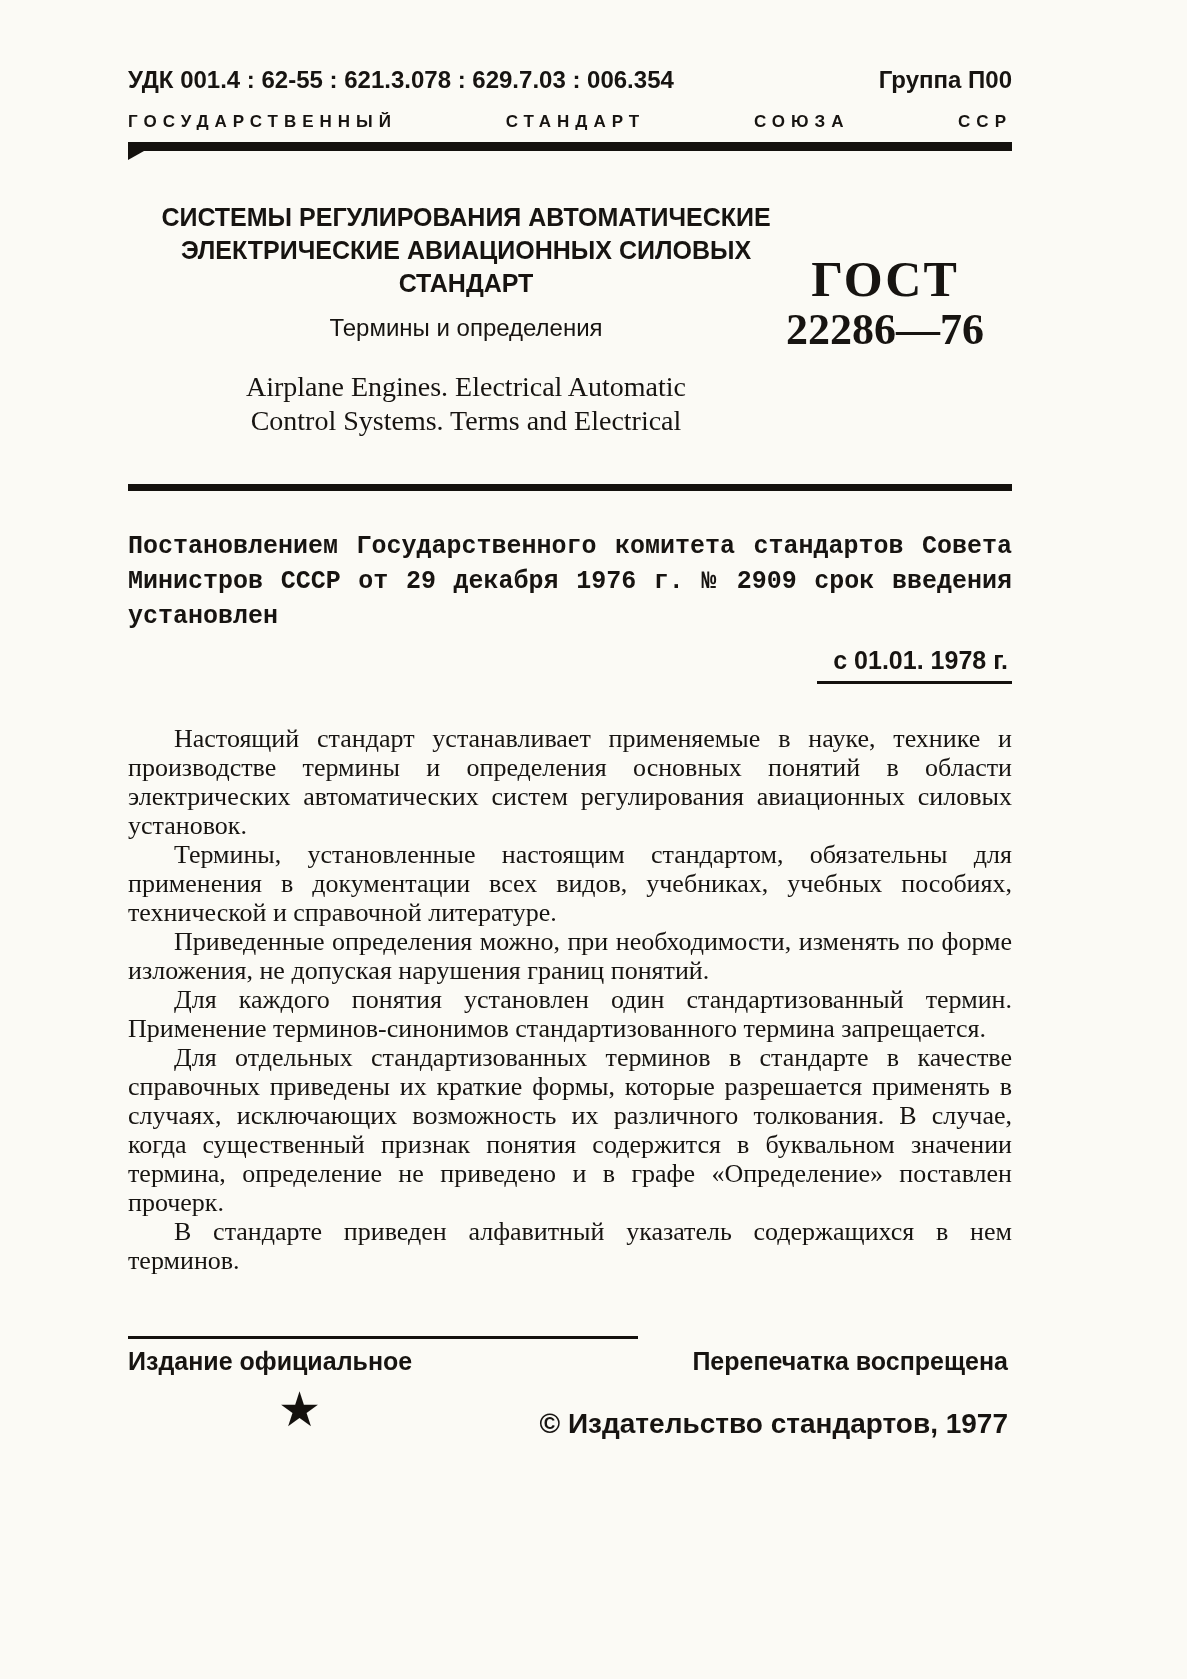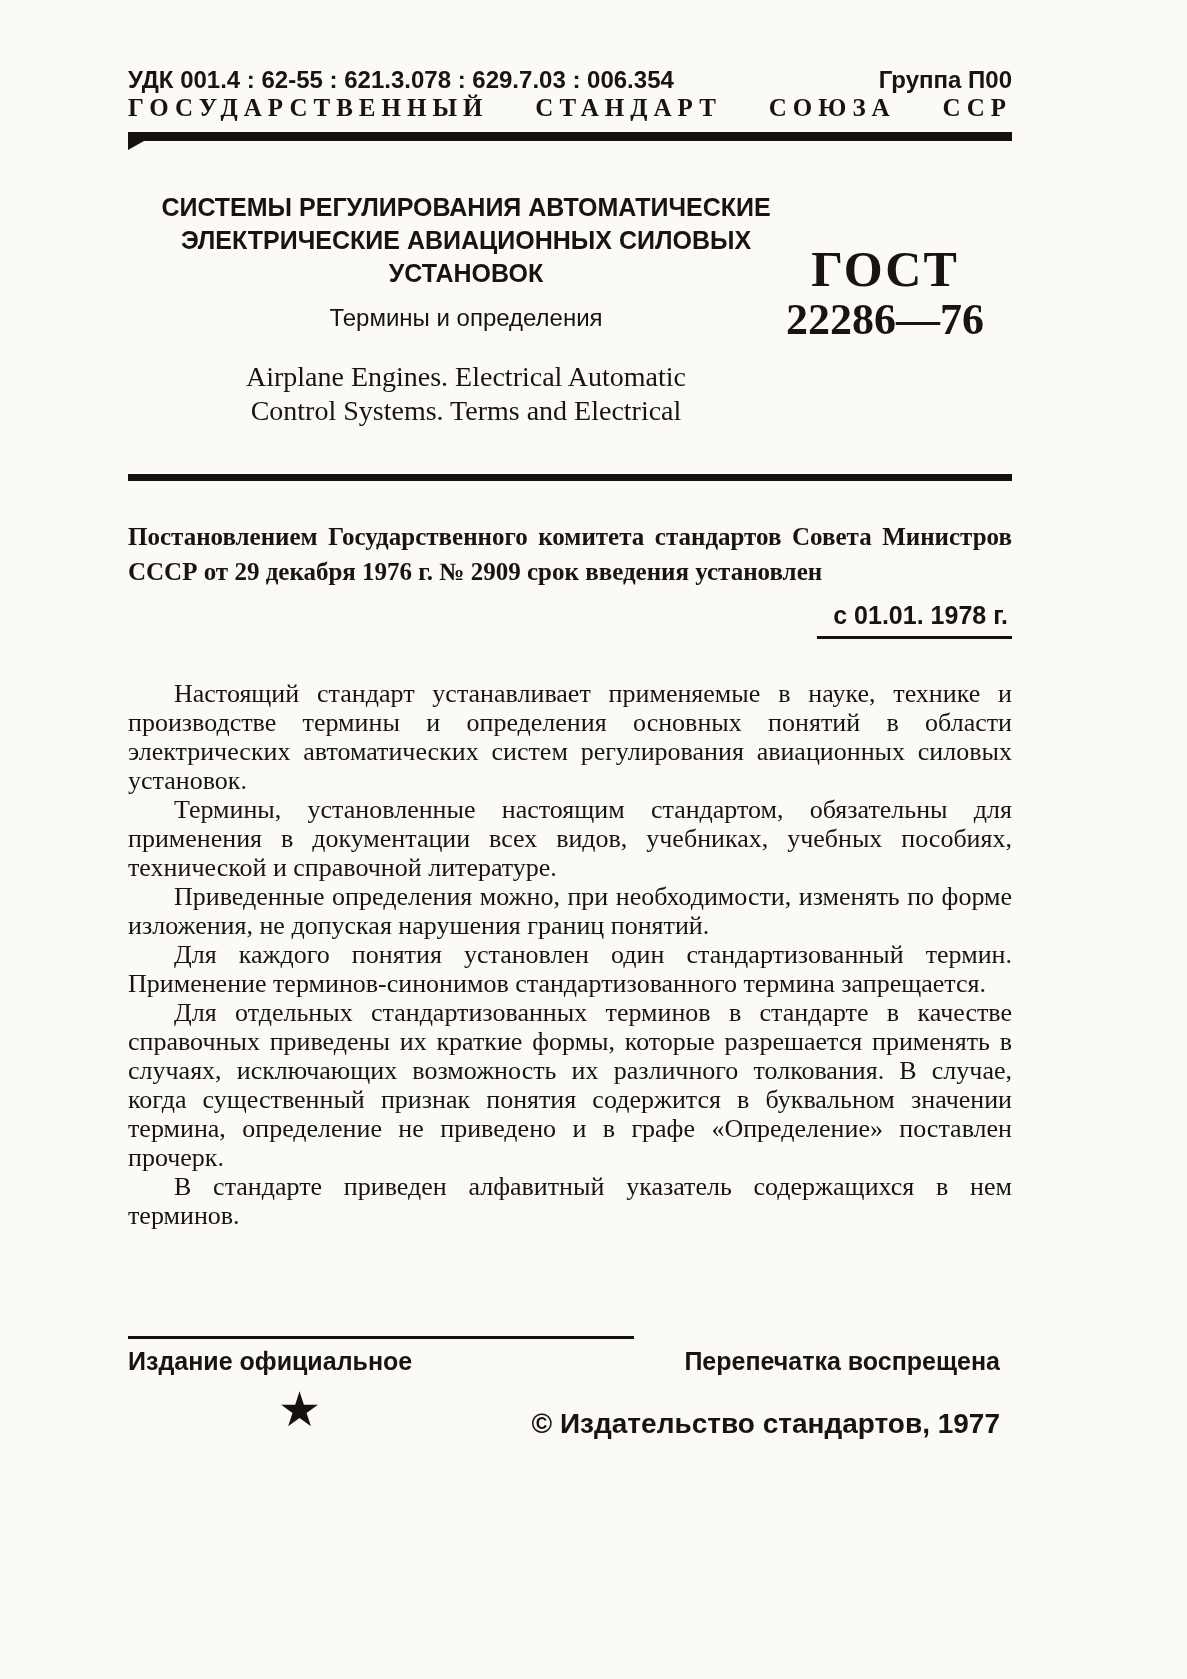--- a/index.html
+++ b/index.html
@@ -13,21 +13,22 @@
     color:#171411;
     overflow:hidden;
   }
 
   
   .meta-row { display:flex; justify-content:space-between; align-items:flex-start;
               font-family:"Liberation Sans",sans-serif; font-weight:bold; font-size:24px; }
 
   
   .std-header {
-    font-family:Liberation Serif, serif; font-weight:bold; font-size:25px;
+    margin-top:18px;
+    font-family:Liberation Sans, sans-serif; font-weight:bold; font-size:17px;
     letter-spacing:6px; white-space:nowrap;
     text-align:justify; text-align-last:justify;
   }
   .header-bar {
     position:relative; margin-top:10px; height:9px; background:#14110e;
   }
   .header-bar::after {
     content:""; position:absolute; left:0; top:9px;
     border-left:16px solid #14110e; border-bottom:9px solid transparent;
   }
@@ -42,34 +43,34 @@
   .english  { margin-top:28px; font-family:"Liberation Serif",serif;
               font-size:28px; line-height:34px; }
   .gost-block { margin-left:auto; margin-right:28px; text-align:center;
                 padding-top:52px; font-family:"Liberation Serif",serif; font-weight:bold; }
   .gost-label { font-size:50px; line-height:52px; letter-spacing:2px; }
   .gost-num   { font-size:44px; line-height:50px; }
 
   .mid-rule { margin-top:46px; height:7px; background:#14110e; }
 
   
-  .decree { margin-top:38px; font-family:Liberation Serif, serif;
+  .decree { margin-top:38px; font-family:Liberation Mono, monospace;
             font-weight:bold; font-size:25px; line-height:35px; text-align:justify; }
   .decree-date-row { text-align:right; margin-top:12px; }
   .decree-date { display:inline-block; font-family:"Liberation Sans",sans-serif;
                  font-weight:bold; font-size:25px;
                  border-bottom:3px solid #14110e; padding:0 4px 6px 16px; }
 
   
   .body-text { margin-top:40px; font-family:"Liberation Serif",serif;
                font-size:26px; line-height:29px; text-align:justify; }
   .body-text p { margin:0; text-indent:46px; }
 
   
-  .footer { position:absolute; left:128px; right:187px; top:1336px; }
+  .footer { position:absolute; left:128px; right:179px; top:1336px; }
   .footer-rule { width:58%; height:3px; background:#14110e; margin-bottom:8px; }
   .footer-row { display:flex; justify-content:space-between;
                 font-family:"Liberation Sans",sans-serif; font-weight:bold; font-size:25px; }
   .footer-bottom { display:flex; justify-content:space-between; align-items:flex-start;
                    margin-top:10px; }
   .star { margin-left:150px; font-size:48px; line-height:48px; color:#14110e; }
   .copyright { margin-top:22px; font-family:"Liberation Sans",sans-serif;
                font-weight:bold; font-size:28px; }
 </style>
 </head>
@@ -82,21 +83,21 @@
     <span>Группа П00</span>
   </div>
 
   <div class="std-header">ГОСУДАРСТВЕННЫЙ СТАНДАРТ СОЮЗА ССР</div>
   <div class="header-bar"></div>
 
   <div class="title-section">
     <div class="title-left">
       <div class="title-caps">СИСТЕМЫ РЕГУЛИРОВАНИЯ АВТОМАТИЧЕСКИЕ</div>
       <div class="title-caps">ЭЛЕКТРИЧЕСКИЕ АВИАЦИОННЫХ СИЛОВЫХ</div>
-      <div class="title-caps">УСТАНОВОК</div>
+      <div class="title-caps">СТАНДАРТ</div>
       <div class="subtitle">Термины и определения</div>
       <div class="english">
         <div>Airplane Engines. Electrical Automatic</div>
         <div>Control Systems. Terms and Electrical</div>
       </div>
     </div>
     <div class="gost-block">
       <div class="gost-label">ГОСТ</div>
       <div class="gost-num">22286—76</div>
     </div>

